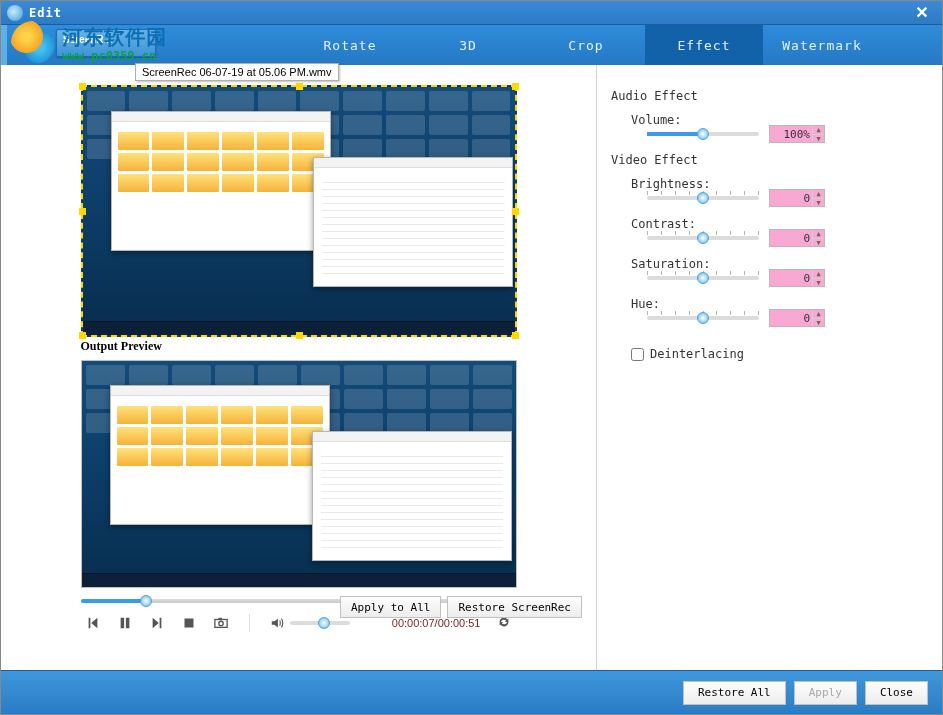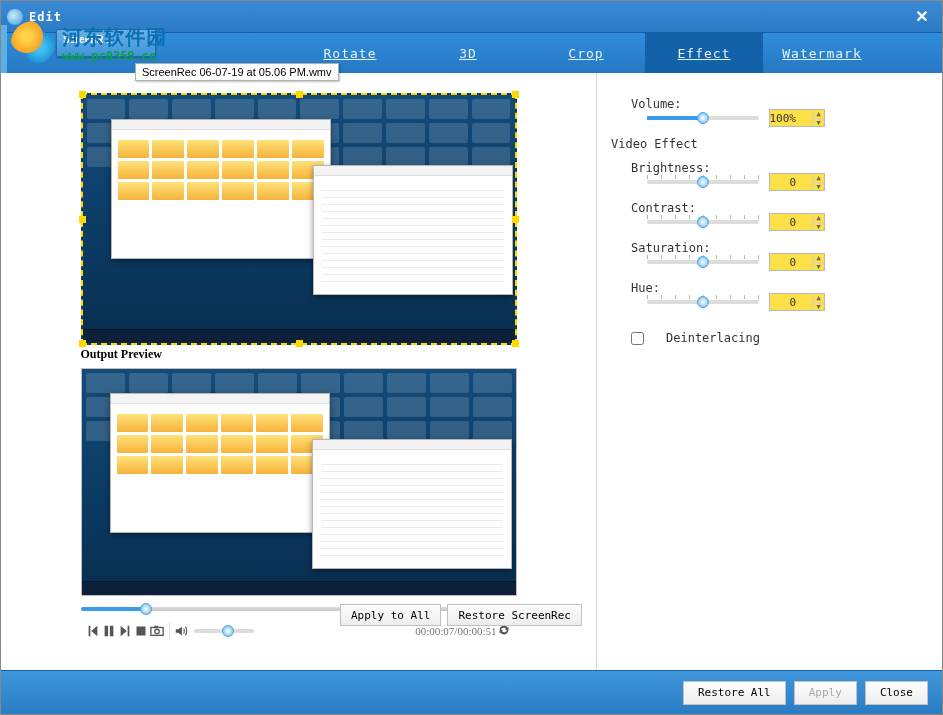--- a/index.html
+++ b/index.html
@@ -8,21 +8,21 @@
     font-size: 12px;
     background: #2b7cc7;
     width: 943px;
     height: 715px;
     overflow: hidden;
     position: relative;
     border: 1px solid #888;
   }
   
   .titlebar {
-    height: 32px;
+    height: 24px;
     background: linear-gradient(#3a8ad5, #2d7ac5);
     display: flex;
     align-items: center;
     color: #fff;
     padding: 0 6px;
     font-weight: bold;
     border-bottom: 1px solid #1b5c9e;
     justify-content: center;
   }
   .titlebar .app-icon {
@@ -39,21 +39,20 @@
   }
   
   .tabstrip {
     height: 40px;
     background: linear-gradient(#2f8ddb, #2578c4);
     display: flex;
     align-items: stretch;
     padding-left: 30px;
     color: #e6f2fb;
     font-family: monospace;
-    text-decoration: underline;
   }
   .file-chip {
     position: absolute;
     top: 28px; left: 55px;
     width: 100px; height: 28px;
     background: linear-gradient(#68b1e6,#3e94d9);
     border: 1px solid #1e6bb0;
     border-radius: 2px;
     padding: 4px 6px;
     font-size: 10px; color: #fff;
@@ -161,22 +160,22 @@
   .win .grid b{background:linear-gradient(#ffe27a,#f6b23a);border-radius:1px;}
   .win .lines{position:absolute;top:18px;left:8px;right:8px;bottom:6px;
     background:repeating-linear-gradient(#fff 0,#fff 6px,#eaeaea 6px,#eaeaea 7px);}
   
   .progress-row{ width:436px; margin:6px auto 2px; position:relative; height:14px;}
   .progress-track{position:absolute;left:0;right:0;top:5px;height:4px;
     background:linear-gradient(#dcdcdc,#c8c8c8); border-radius:2px;}
   .progress-fill{position:absolute;left:0;top:5px;height:4px;background:#3a9be8;border-radius:2px;width:15%;}
   .progress-thumb{position:absolute;top:1px;width:12px;height:12px;border-radius:50%;
     background:radial-gradient(#fff,#9fd3f3 60%,#4aa6e2);border:1px solid #4aa6e2;left:calc(15% - 6px);}
-  .controls{ width:436px; margin:0 auto 4px; height:26px; display:flex; align-items:center; gap:0;
-    padding:0 4px; font-family:Liberation Serif, serif; color:#737373;}
+  .controls{ width:436px; margin:0 auto 4px; height:26px; display:flex; align-items:center; gap:16px;
+    padding:0 4px; font-family:Liberation Sans, sans-serif; color:#7f1d1d;}
   .controls .btn{width:16px;height:16px;display:flex;align-items:center;justify-content:center;
     cursor:pointer; fill:#555;}
   .controls .divider{width:1px;height:18px;background:#e0e0e0;margin:0 4px;}
   .controls .vol{display:flex;align-items:center;gap:6px;}
   .controls .vol-track{width:60px;height:4px;background:#dcdcdc;border-radius:2px;position:relative;}
   .controls .vol-thumb{position:absolute;top:-4px;left:28px;width:12px;height:12px;border-radius:50%;
     background:radial-gradient(#fff,#9fd3f3 60%,#4aa6e2);border:1px solid #4aa6e2;}
   .controls .time{margin-left:auto;font-size:11px;}
   .loop{width:16px;height:16px;fill:#555;cursor:pointer;}
   
@@ -186,29 +185,29 @@
   .slider-wrap{display:flex;align-items:center;gap:10px;padding-left:36px;margin-bottom:10px;}
   .slider{position:relative;width:112px;height:14px;}
   .slider .strack{position:absolute;left:0;right:0;top:5px;height:4px;
     background:#dcdcdc;border-radius:2px;}
   .slider .sticks{position:absolute;left:0;right:0;top:0;height:4px;
     display:flex;justify-content:space-between;}
   .slider .sticks i{width:1px;height:4px;background:#b5b5b5;}
   .slider .sthumb{position:absolute;top:1px;width:12px;height:12px;border-radius:50%;
     background:radial-gradient(#fff,#9fd3f3 60%,#4aa6e2);border:1px solid #4aa6e2;}
   .slider.center .sfill{position:absolute;top:5px;height:4px;background:#3a9be8;}
-  .spin{width:56px;height:18px;border:1px solid #b9b9b9;background:#fde047;
-    display:flex;align-items:center;justify-content:flex-end;padding:0 28px 0 4px;
+  .spin{width:56px;height:18px;border:1px solid #b9b9b9;background:#f9a8d4;
+    display:flex;align-items:center;justify-content:flex-end;padding:0 14px 0 4px;
     position:relative;font-size:11px;}
   .spin .arrows{position:absolute;right:0;top:0;bottom:0;width:12px;
     border-left:1px solid #d0d0d0;display:flex;flex-direction:column;}
   .spin .arrows span{flex:1;display:flex;align-items:center;justify-content:center;
     font-size:7px;color:#666;cursor:pointer;}
   .spin .arrows span:first-child{border-bottom:1px solid #d0d0d0;}
-  .check-row{padding-left:20px;margin-top:20px;display:flex;align-items:flex-end;gap:22px;}
+  .check-row{padding-left:20px;margin-top:20px;display:flex;align-items:flex-end;gap:6px;}
   .check-row input{width:13px;height:13px;}
   .right-buttons{position:absolute;right:14px;bottom:52px;display:flex;gap:6px;}
   .flatbtn{height:22px;padding:0 10px;border:1px solid #c0c0c0;
     background:linear-gradient(#fdfdfd,#ededed);font-family:monospace;font-size:11px;
     cursor:pointer;display:flex;align-items:center;}
   
   .bottombar{
     position:absolute;left:0;right:0;bottom:0;height:44px;
     background:linear-gradient(#3f97db,#2a7cc5);
     border-top:1px solid #1b5c9e;
@@ -452,20 +451,21 @@
     </div>
 
     <div class="right-buttons">
       <div class="flatbtn">Apply to All</div>
       <div class="flatbtn">Restore ScreenRec</div>
     </div>
   </div>
 
   <div class="right">
 
+    <div class="section-title">Audio Effect</div>
     <div class="row">
         <span class="label">Volume:</span>
       </div>
     <div class="slider-wrap" style="margin-top:-16px">
       <div class="slider center">
         <div class="strack"></div>
         <div class="sfill" style="left:0;width:50%"></div>
         <div class="sthumb" style="left:calc(50% - 6px)"></div>
       </div>
       <div class="spin">

